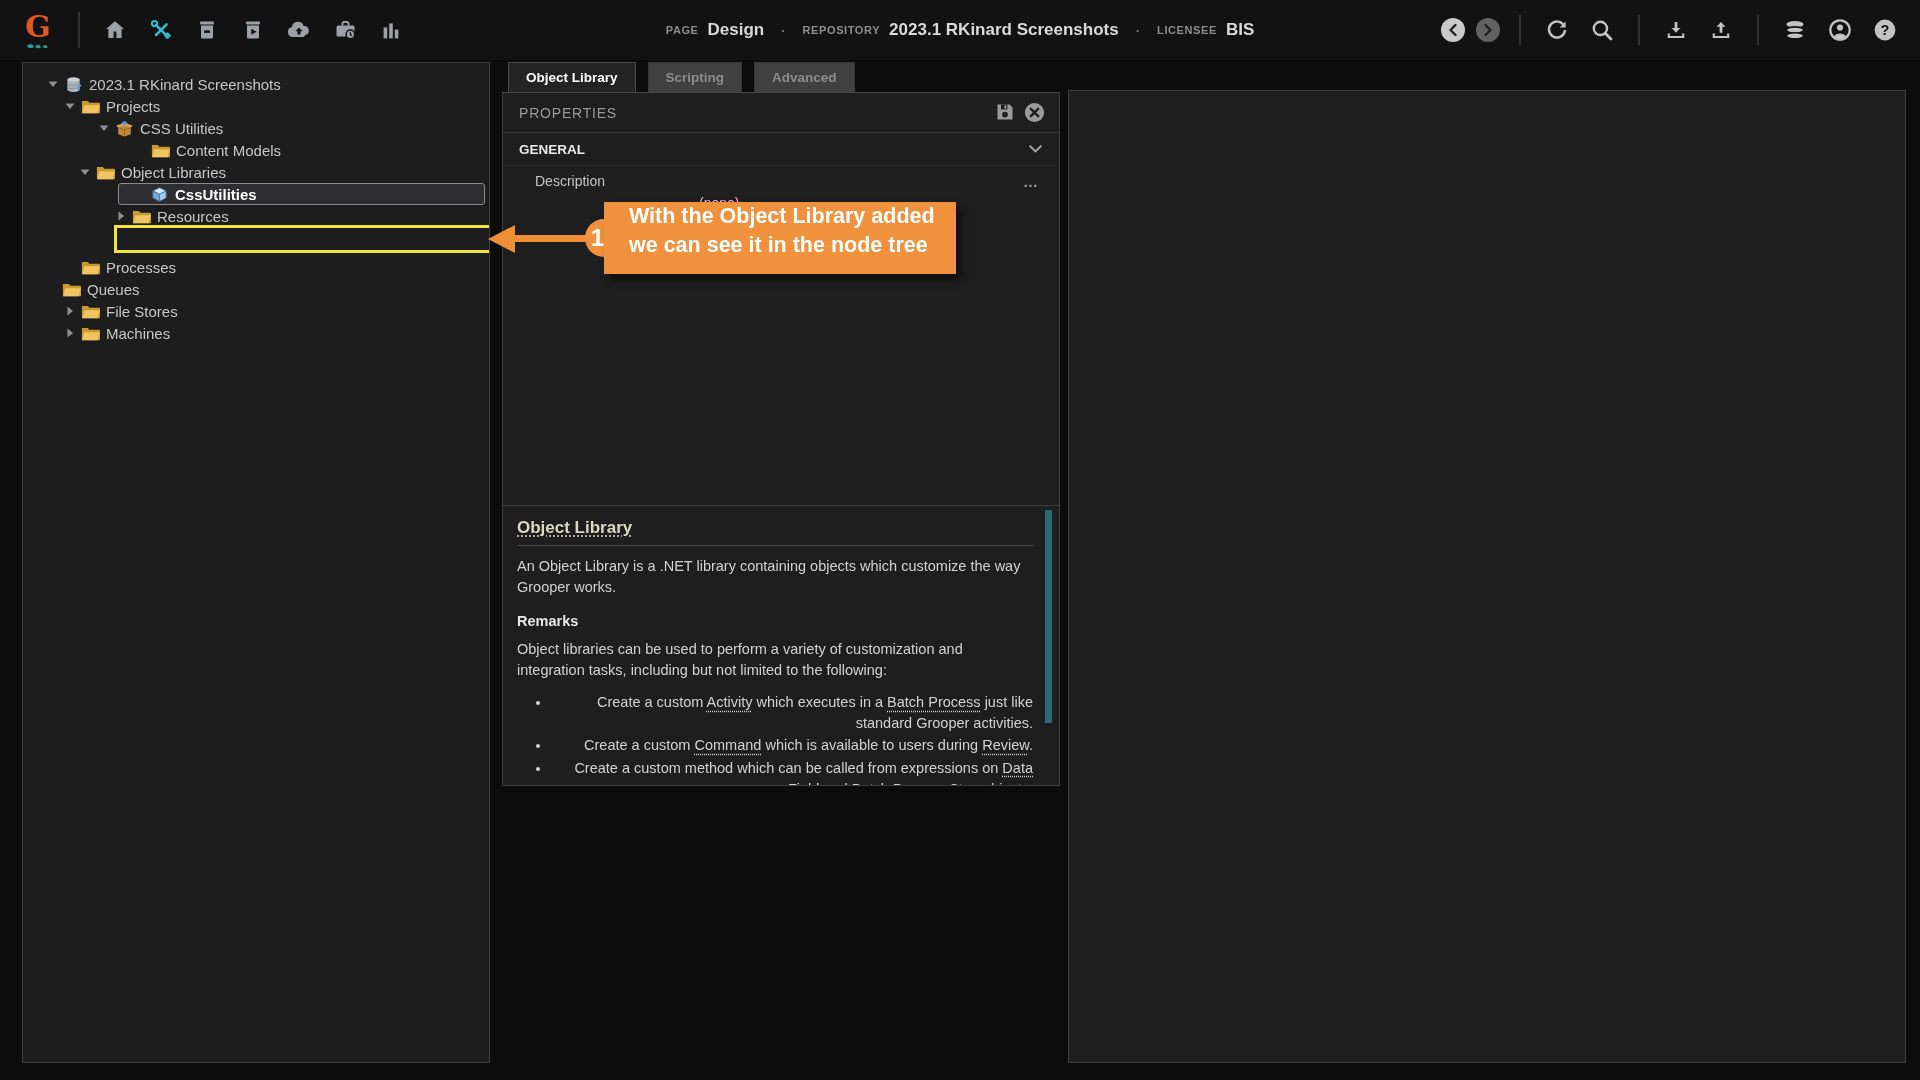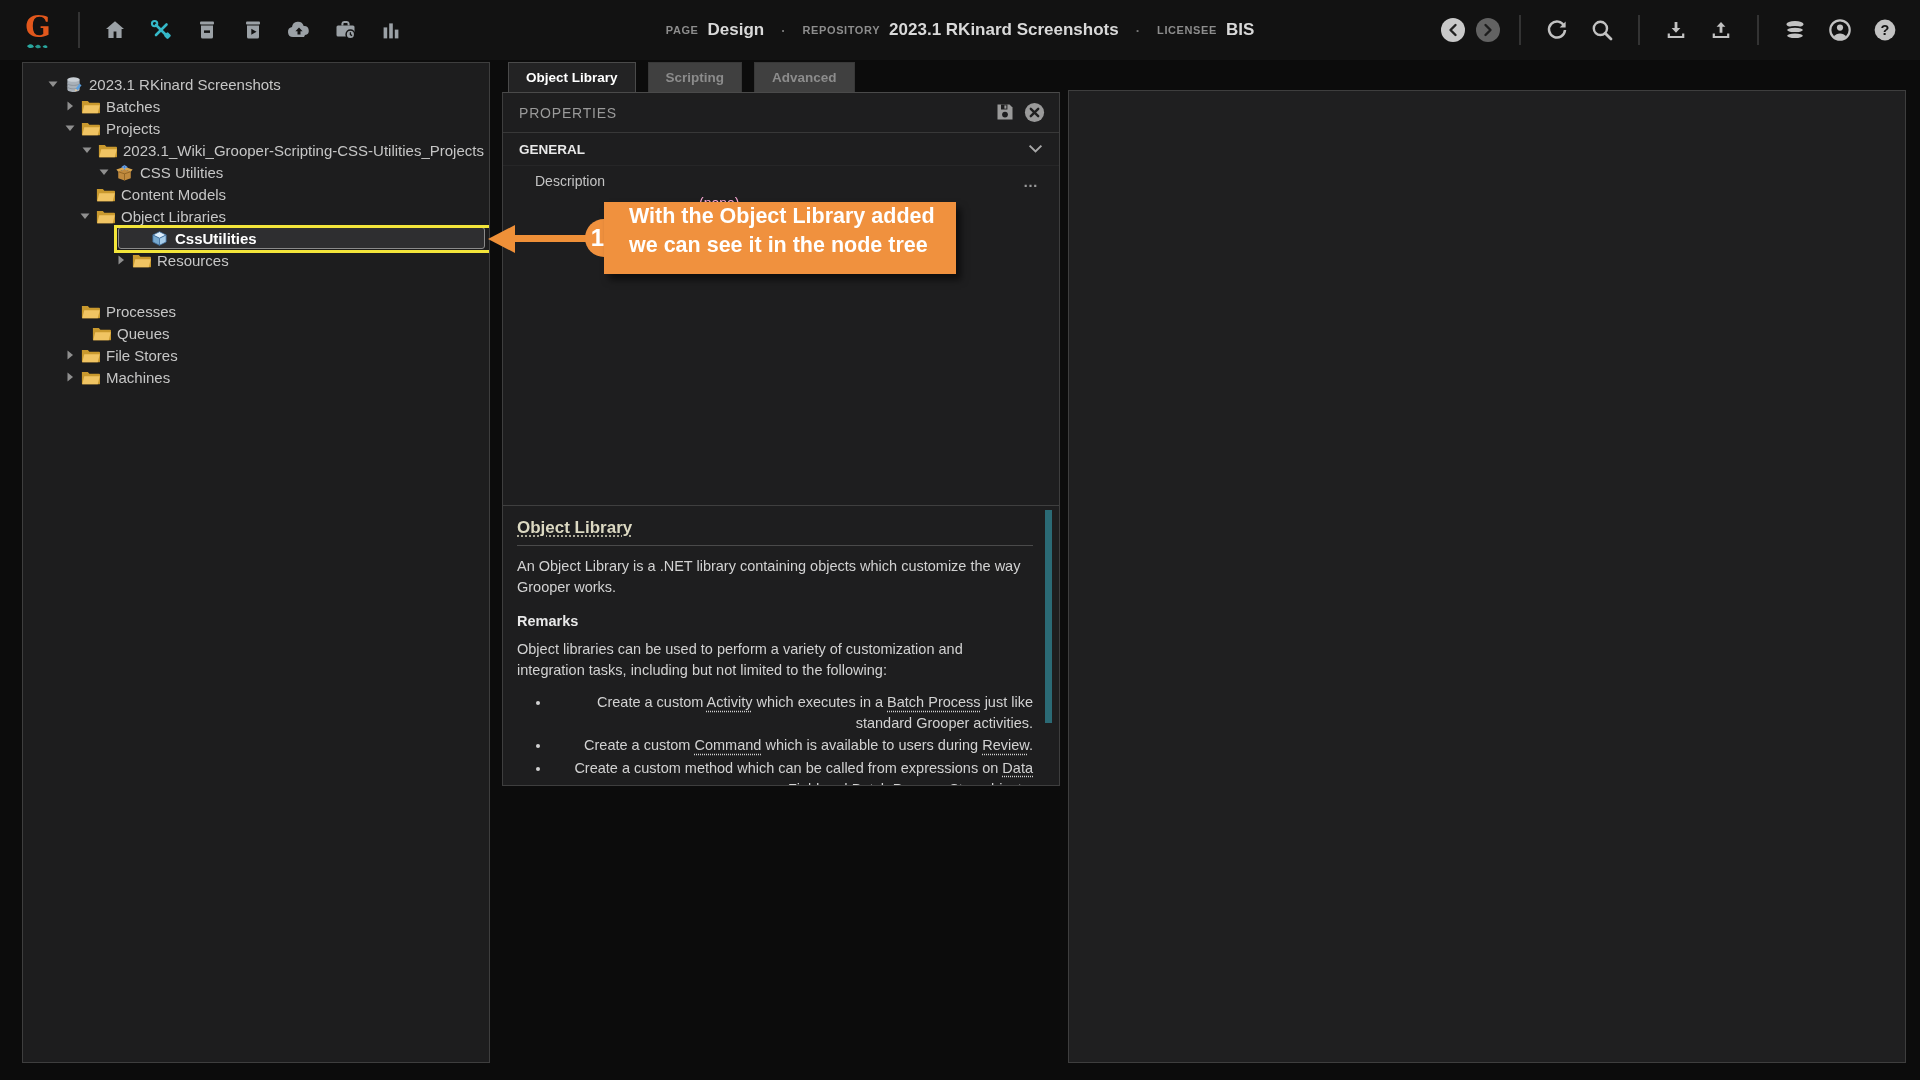--- a/index.html
+++ b/index.html
@@ -235,72 +235,48 @@
     <g transform="rotate(38 14.5 14.5)">
       <rect x="13.2" y="8.6" width="3" height="7.6" fill="#5aa0e0"></rect>
       <path d="M13.2 16.2l1.5 2.9 1.5-2.9z" fill="#e8c89a"></path>
     </g>
   </svg>
           <span class="tree-label">2023.1 RKinard Screenshots</span>
         </div>
         <div class="tree-row" style="padding-left: 41px;">
           <span class="expander">
             <svg width="12" height="12" viewBox="0 0 12 12">
-              <path d="M3.5 1.5v9L9 6z" fill="#8f8f8f"></path>
-            </svg>
-          </span>
-          <svg width="19" height="16" viewBox="0 0 21 17" class="node-icon">
-    <path d="M1 2.4h6.6l1.7 2H20a1 1 0 0 1 1 1v9.6a1 1 0 0 1-1 1H2a1 1 0 0 1-1-1z" fill="#c9992e"></path>
-    <path d="M3.6 7h17.2l-2.3 9H1.4z" fill="#f0c463"></path>
-  </svg>
-          <span class="tree-label">Batches</span>
-        </div>
-        <div class="tree-row" style="padding-left: 41px;">
-          <span class="expander">
-            <svg width="12" height="12" viewBox="0 0 12 12">
               <path d="M1.5 3.5h9L6 9z" fill="#8f8f8f"></path>
             </svg>
           </span>
           <svg width="19" height="16" viewBox="0 0 21 17" class="node-icon">
     <path d="M1 2.4h6.6l1.7 2H20a1 1 0 0 1 1 1v9.6a1 1 0 0 1-1 1H2a1 1 0 0 1-1-1z" fill="#c9992e"></path>
     <path d="M3.6 7h17.2l-2.3 9H1.4z" fill="#f0c463"></path>
   </svg>
           <span class="tree-label">Projects</span>
-        </div>
-        <div class="tree-row" style="padding-left: 58px;">
-          <span class="expander">
-            <svg width="12" height="12" viewBox="0 0 12 12">
-              <path d="M1.5 3.5h9L6 9z" fill="#8f8f8f"></path>
-            </svg>
-          </span>
-          <svg width="19" height="16" viewBox="0 0 21 17" class="node-icon">
-    <path d="M1 2.4h6.6l1.7 2H20a1 1 0 0 1 1 1v9.6a1 1 0 0 1-1 1H2a1 1 0 0 1-1-1z" fill="#c9992e"></path>
-    <path d="M3.6 7h17.2l-2.3 9H1.4z" fill="#f0c463"></path>
-  </svg>
-          <span class="tree-label">2023.1_Wiki_Grooper-Scripting-CSS-Utilities_Projects</span>
         </div>
         <div class="tree-row" style="padding-left: 75px;">
           <span class="expander">
             <svg width="12" height="12" viewBox="0 0 12 12">
               <path d="M1.5 3.5h9L6 9z" fill="#8f8f8f"></path>
             </svg>
           </span>
           <svg width="19" height="17" viewBox="0 0 20 19" class="node-icon">
     <circle cx="10" cy="5.2" r="3.6" fill="#3f7fd4"></circle>
     <ellipse cx="10" cy="5.2" rx="1.7" ry="3.6" fill="none" stroke="#9cc4ee" stroke-width=".7"></ellipse>
     <path d="M6.6 5.2h6.8" stroke="#9cc4ee" stroke-width=".7"></path>
     <path d="M3 8.6l7-2.4 7 2.4v7.4l-7 2.4-7-2.4z" fill="#c08a3e"></path>
     <path d="M3 8.6l7 2.4 7-2.4" fill="none" stroke="#8a5f20" stroke-width=".9"></path>
     <path d="M10 11v7.4" stroke="#8a5f20" stroke-width=".9"></path>
     <path d="M3 8.6 0.9 6.2l6.7-2.3L10 6.2z" fill="#d9a54f"></path>
     <path d="M17 8.6l2.1-2.4-6.7-2.3L10 6.2z" fill="#d9a54f"></path>
   </svg>
           <span class="tree-label">CSS Utilities</span>
         </div>
-        <div class="tree-row" style="padding-left: 56px;">
+        <div class="tree-row" style="padding-left: 111px;">
           <span class="expander"></span>
           <svg width="19" height="16" viewBox="0 0 21 17" class="node-icon">
     <path d="M1 2.4h6.6l1.7 2H20a1 1 0 0 1 1 1v9.6a1 1 0 0 1-1 1H2a1 1 0 0 1-1-1z" fill="#c9992e"></path>
     <path d="M3.6 7h17.2l-2.3 9H1.4z" fill="#f0c463"></path>
   </svg>
           <span class="tree-label">Content Models</span>
         </div>
         <div class="tree-row" style="padding-left: 56px;">
           <span class="expander">
             <svg width="12" height="12" viewBox="0 0 12 12">
@@ -338,21 +314,21 @@
           <span class="tree-label">Resources</span>
         </div>
         <div class="tree-row" style="padding-left: 41px; margin-top: 29px;">
           <span class="expander"></span>
           <svg width="19" height="16" viewBox="0 0 21 17" class="node-icon">
     <path d="M1 2.4h6.6l1.7 2H20a1 1 0 0 1 1 1v9.6a1 1 0 0 1-1 1H2a1 1 0 0 1-1-1z" fill="#c9992e"></path>
     <path d="M3.6 7h17.2l-2.3 9H1.4z" fill="#f0c463"></path>
   </svg>
           <span class="tree-label">Processes</span>
         </div>
-        <div class="tree-row" style="padding-left: 52px;">
+        <div class="tree-row" style="padding-left: 22px;">
           <span class="expander"></span>
           <svg width="19" height="16" viewBox="0 0 21 17" class="node-icon">
     <path d="M1 2.4h6.6l1.7 2H20a1 1 0 0 1 1 1v9.6a1 1 0 0 1-1 1H2a1 1 0 0 1-1-1z" fill="#c9992e"></path>
     <path d="M3.6 7h17.2l-2.3 9H1.4z" fill="#f0c463"></path>
   </svg>
           <span class="tree-label">Queues</span>
         </div>
         <div class="tree-row" style="padding-left: 41px;">
           <span class="expander">
             <svg width="12" height="12" viewBox="0 0 12 12">

